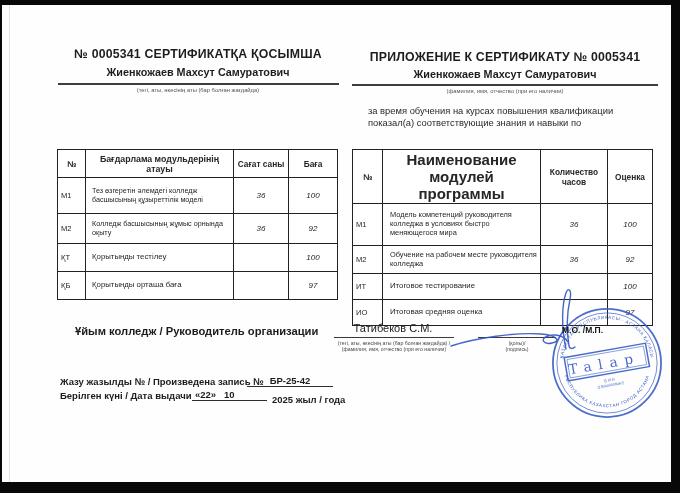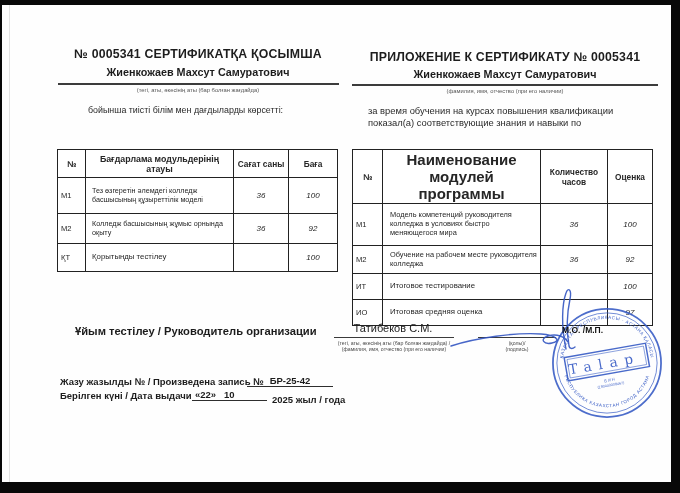--- a/index.html
+++ b/index.html
@@ -42,21 +42,20 @@
 <body>
 
 <div class="page"></div>
 <div class="page-edge"></div>
 
 <div class="abs ctr title" style="left:57px;top:47px;width:282px;">№ 0005341 СЕРТИФИКАТҚА ҚОСЫМША</div>
 <div class="abs ctr holder" style="left:57px;top:66px;width:282px;">Жиенкожаев Махсут Самуратович</div>
 <div class="abs rule" style="left:58px;top:83px;width:281px;"></div>
 <div class="abs ctr note" style="left:57px;top:87px;width:282px;">(тегі, аты, әкесінің аты (бар болған жағдайда)</div>
 <div class="abs intro" style="left:88px;top:105px;width:256px;">
-  <div>бойынша тиісті білім мен дағдыларды көрсетті:</div>
 </div>
 
 <table class="abs" style="left:57px;top:149px;width:280px;">
   <colgroup>
       <col style="width:28px">
       <col style="width:148px">
       <col style="width:55px">
       <col style="width:49px">
     </colgroup>
   <tbody>
@@ -76,20 +75,26 @@
     <td class="cell-code">М2</td>
     <td class="cell-name">Колледж басшысының жұмыс орнында оқыту</td>
     <td class="cell-num">36</td>
     <td class="cell-num">92</td>
   </tr>
   <tr style="height:28px">
     <td class="cell-code">ҚТ</td>
     <td class="cell-name" style="font-size:7.8px;">Қорытынды тестілеу</td>
     <td class="cell-num"></td>
     <td class="cell-num">100</td>
+  </tr>
+  <tr style="height:28px">
+    <td class="cell-code">ҚБ</td>
+    <td class="cell-name" style="font-size:7.8px;">Қорытынды орташа баға</td>
+    <td class="cell-num"></td>
+    <td class="cell-num">97</td>
   </tr>
 </tbody>
   </table>
 
 <div class="abs ctr title" style="left:352px;top:50px;width:306px;">ПРИЛОЖЕНИЕ К СЕРТИФИКАТУ № 0005341</div>
 <div class="abs ctr holder" style="left:352px;top:68px;width:306px;">Жиенкожаев Махсут Самуратович</div>
 <div class="abs rule" style="left:352px;top:84px;width:306px;"></div>
 <div class="abs ctr note" style="left:352px;top:88px;width:306px;">(фамилия, имя, отчество (при его наличии)</div>
 <div class="abs intro-r" style="left:368px;top:105px;width:270px;">
   <div>за время обучения на курсах повышения квалификации</div>
@@ -130,21 +135,21 @@
   </tr>
   <tr style="height:26px">
     <td class="cell-code">ИО</td>
     <td class="cell-name-r" style="font-size:7.8px;">Итоговая средняя  оценка</td>
     <td class="cell-num"></td>
     <td class="cell-num">97</td>
   </tr>
 </tbody>
   </table>
 
-<div class="abs sig-label" style="left:75px;top:325px;">Ұйым тестілеу / Руководитель организации</div>
+<div class="abs sig-label" style="left:75px;top:325px;">Ұйым колледж / Руководитель организации</div>
 <div class="abs ctr sig-name" style="left:334px;top:322px;width:118px;">Татибеков С.М.</div>
 <div class="abs uline" style="left:334px;top:337px;width:120px;"></div>
 <div class="abs ctr tiny" style="left:320px;top:340px;width:148px;">
   <div>(тегі, аты, әкесінің аты (бар болған жағдайда) /</div>
   <div>(фамилия, имя, отчество (при его наличии)</div>
 </div>
 <div class="abs uline" style="left:478px;top:337px;width:78px;"></div>
 <div class="abs ctr tiny" style="left:478px;top:340px;width:78px;">
   <div>(қолы)/</div>
   <div>(подпись)</div>

